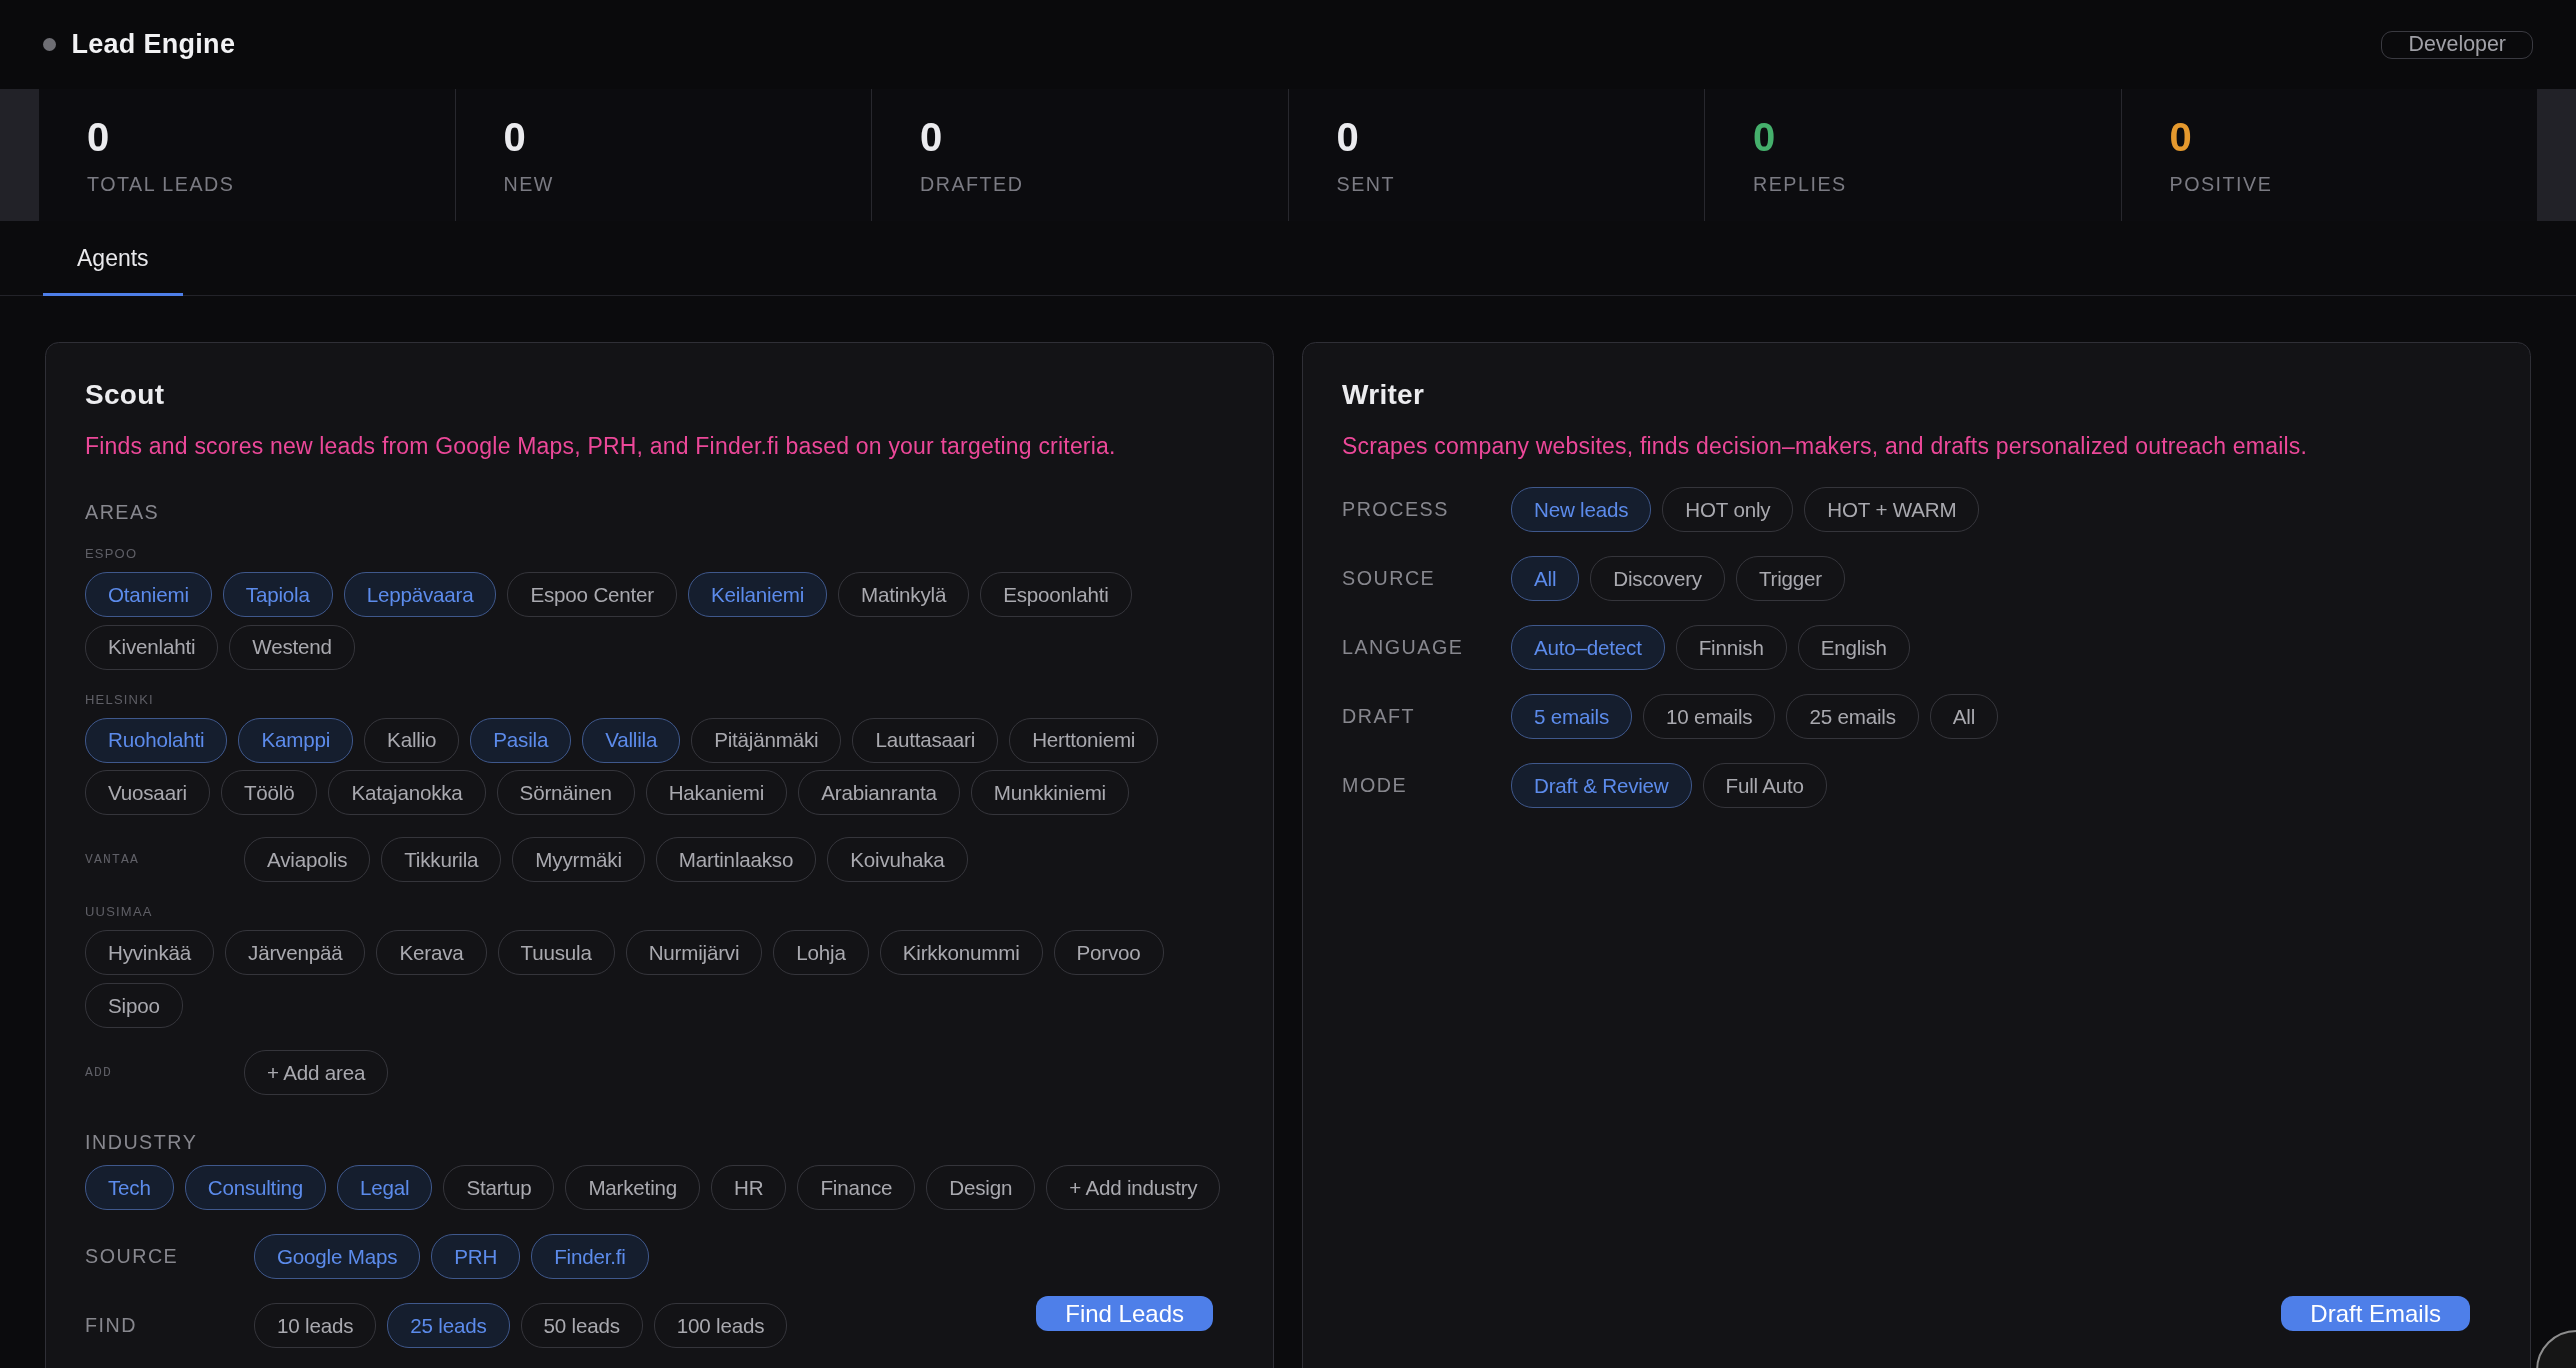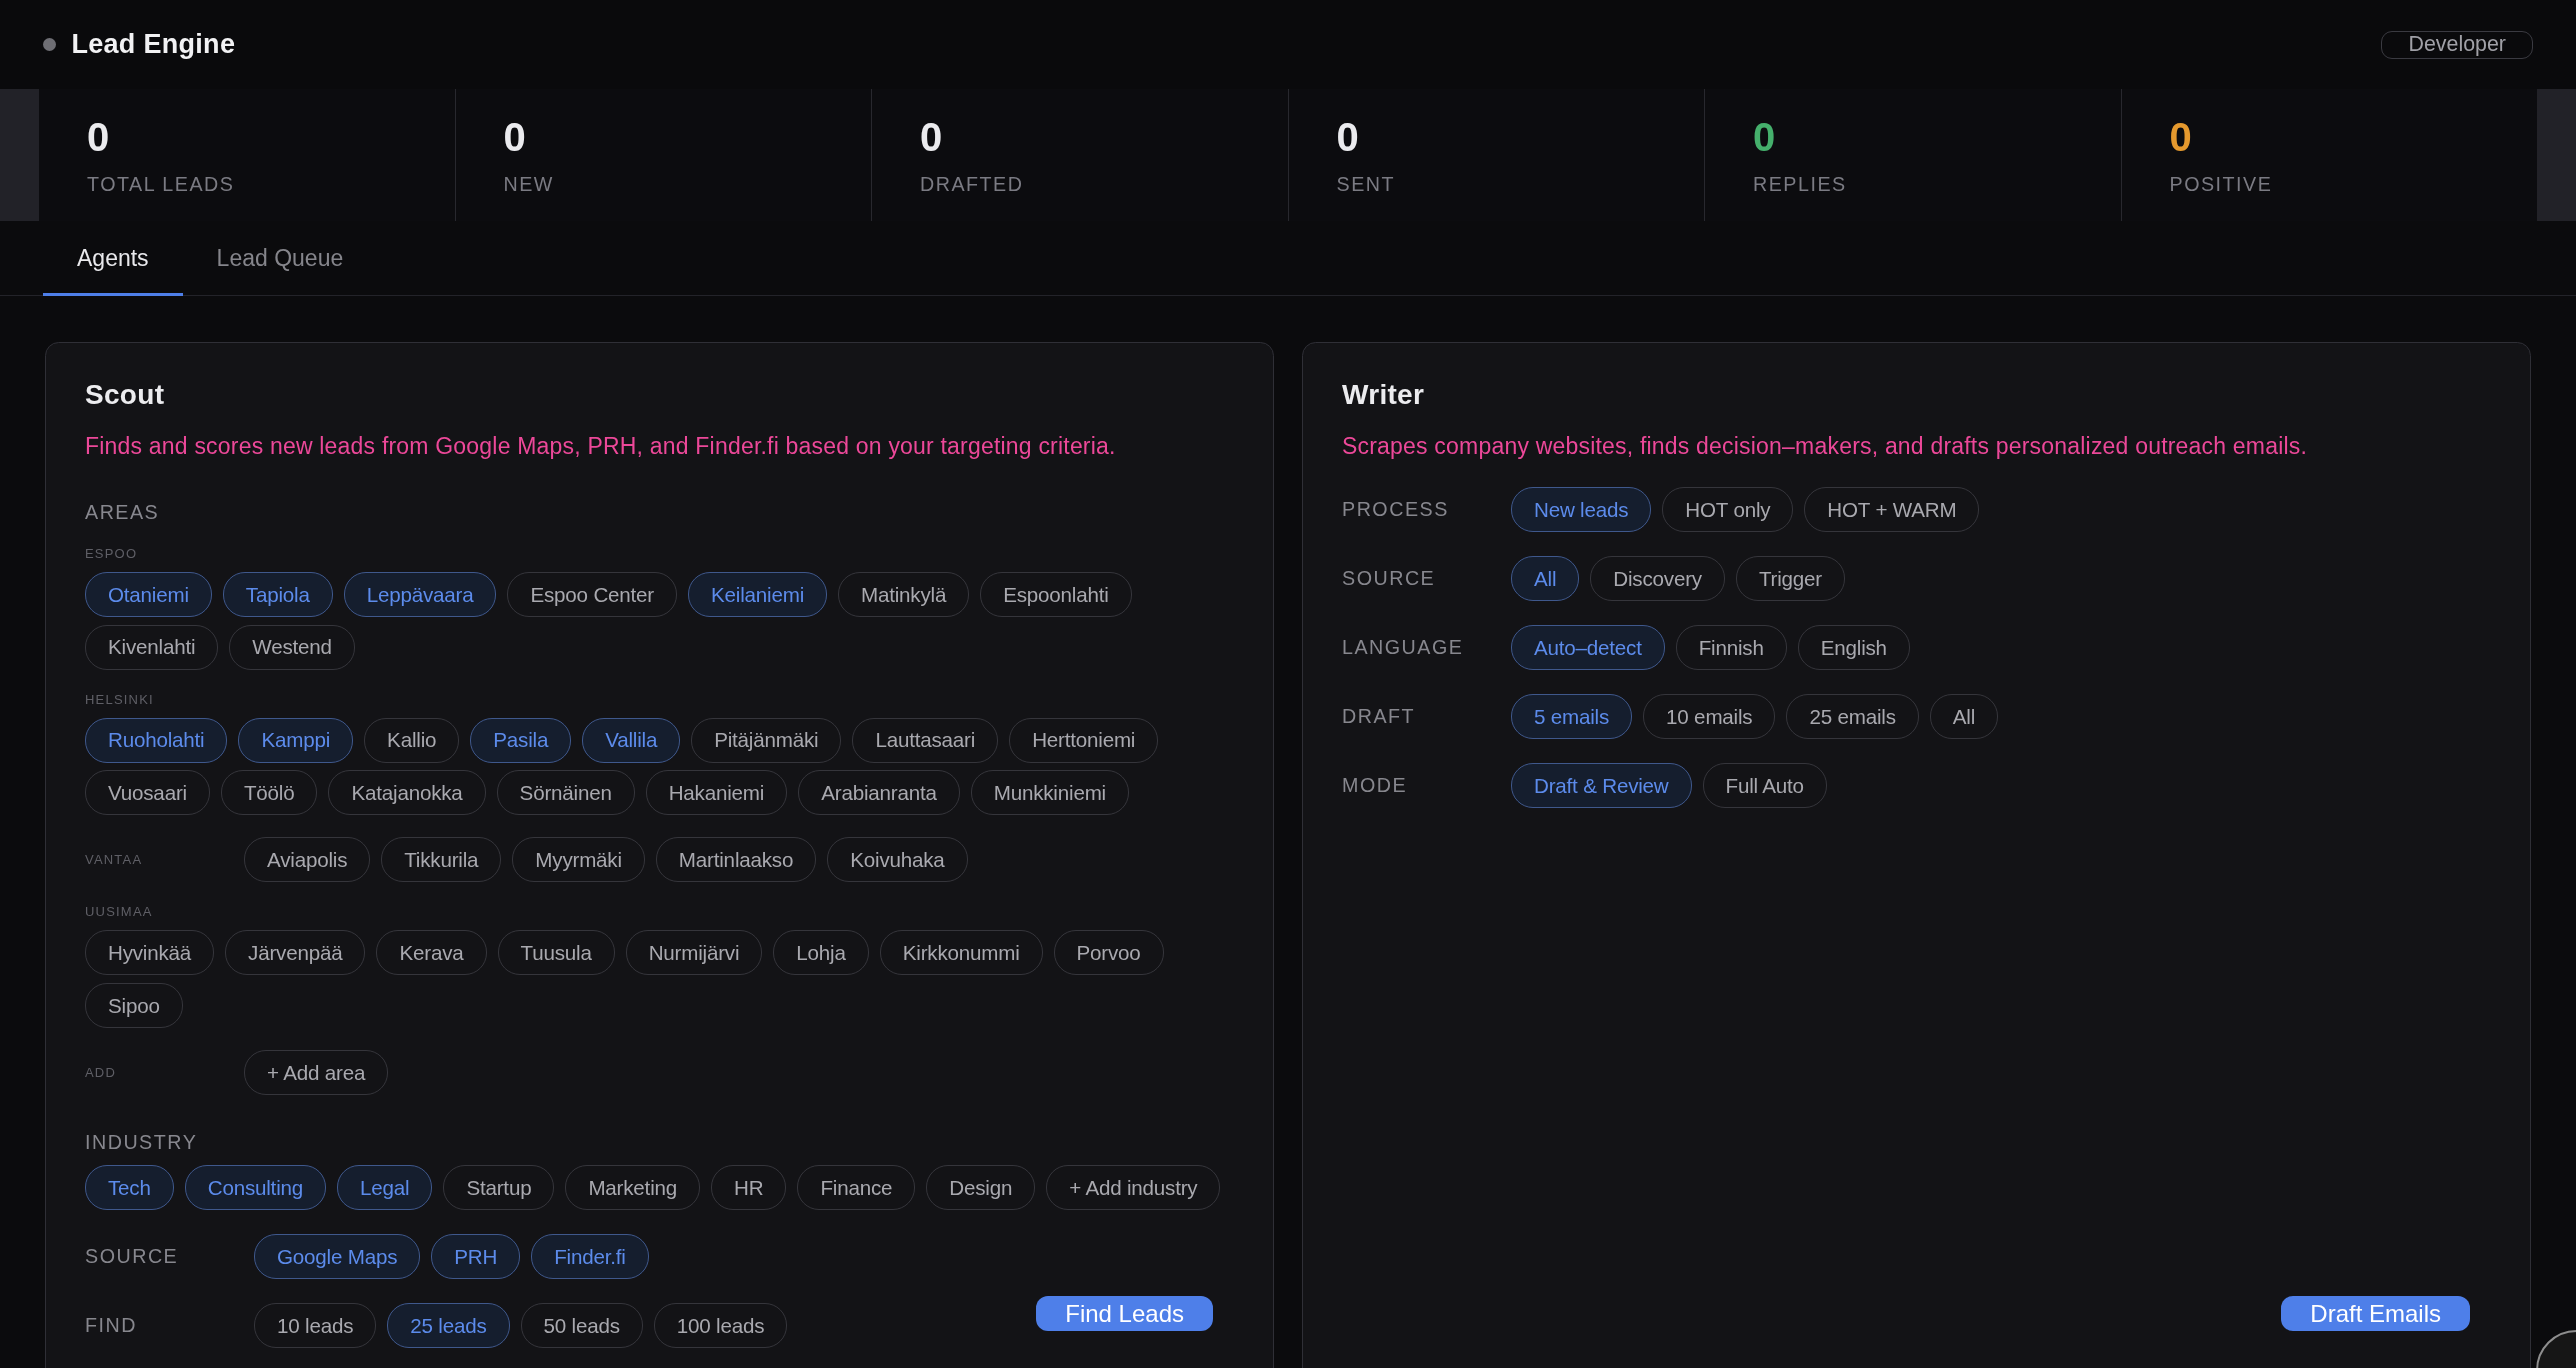--- a/index.html
+++ b/index.html
@@ -37,21 +37,21 @@
   .card .desc { margin-top:22px; font-size:23px; color:#ec4899; letter-spacing:0.2px; }
 
   .section-label { margin-top:41px; font-size:19.7px; letter-spacing:1.5px; color:#87878e; }
   .row { margin-top:22px;gap:46px; }
   .row.section.block { margin-top:36px; }
   .row.section.inline { margin-top:24px; }
   .row.block .row-label { margin-bottom:11px; }
   .row.inline { display:flex; align-items:center; }
   .row.sub .row-label { font-size:13px; letter-spacing:1.2px; color:#5f5f66; }
   .row.section .row-label { font-size:19.7px; letter-spacing:1.5px; color:#87878e; }
-  .row.sub.inline .row-label { min-width:113px; }
+  .row.sub.inline .row-label { min-width:113px;font-family:Liberation Mono, monospace; }
   .row.section.inline .row-label { min-width:123px; }
 
   .chips { display:flex; flex-wrap:wrap; gap:7.7px 11px; flex:1; }
   .chip { height:45px; padding:0 22px; border-radius:22px; background:transparent;
           border:1.3px solid #35353b; color:#a9a9af; font-size:20.6px; letter-spacing:-0.2px;
           font-family:inherit; cursor:pointer; white-space:nowrap; }
   .chip.sel { border-color:#3f588c; background:#151e2e; color:#5c8beb; }
 
   .writer-rows .row:first-child { margin-top:27px; }
 
@@ -94,21 +94,20 @@
       <div class="stat-label">REPLIES</div>
     </div>
     <div class="stat-cell">
       <div class="stat-value" style="color: rgb(229, 153, 46);">0</div>
       <div class="stat-label">POSITIVE</div>
     </div>
   </section>
 
 <nav class="tabs" id="tabs">
     <div class="tab active">Agents</div>
-    <div class="tab">Lead Queue</div>
   </nav>
 
 <main class="main">
   <section class="card">
     <h2>Scout</h2>
     <p class="desc">Finds and scores new leads from Google Maps, PRH, and Finder.fi based on your targeting criteria.</p>
     <div id="scout-rows">
         <div class="section-label">AREAS</div>
         <div class="row block sub">
           <div class="row-label">ESPOO</div>

